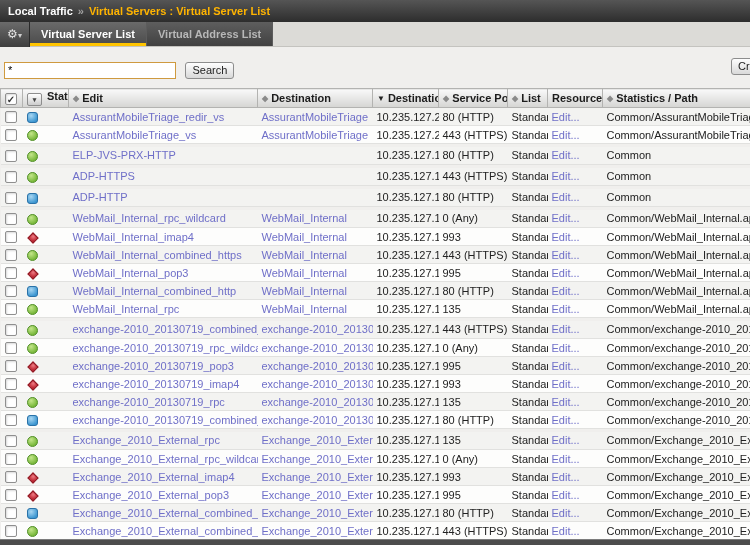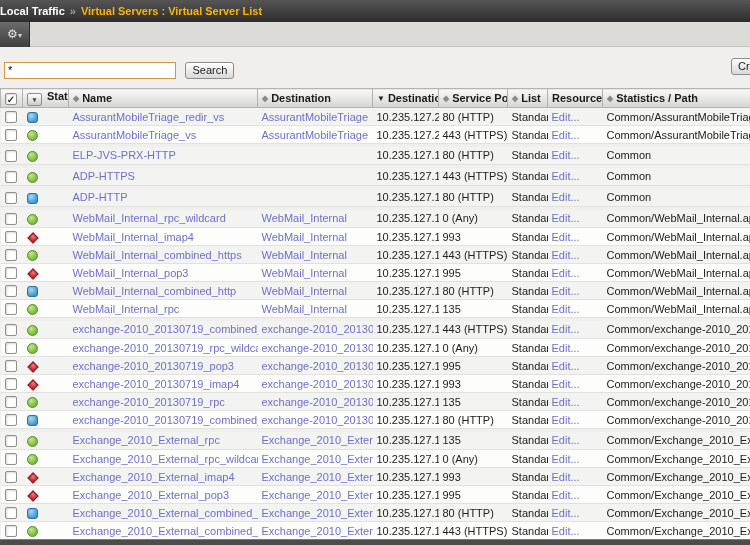--- a/index.html
+++ b/index.html
@@ -1,21 +1,21 @@
 <!DOCTYPE html>
 <html><head>
 <meta charset="utf-8">
 <style>
   * { margin:0; padding:0; box-sizing:border-box; }
   body { font-family:"Liberation Sans", sans-serif; background:#fff; }
   .viewport { position:relative; width:750px; height:545px; overflow:hidden; background:#f0efed; }
 
   
   .crumb-bar { height:22px; background:linear-gradient(#555,#2d2d2d); color:#fff;
-    font-size:11px; font-weight:bold; line-height:22px; white-space:nowrap; }
+    font-size:11px; font-weight:bold; line-height:22px; padding-left:8px; white-space:nowrap; }
   .crumb-sep { color:#a0a0a0; margin:0 5px; }
   .crumb-path { color:#ffb400; }
 
   
   .tab-bar { height:25px; display:flex; background:#dcdbd7; border-bottom:1px solid #c4c3bf; }
   .gear-btn { width:30px; height:25px; background:linear-gradient(#6b6b6b,#3e3e3e);
     border-right:1px solid #2a2a2a; color:#e2e2e2; text-align:center; line-height:24px;
     font-size:12px; cursor:pointer; flex:0 0 auto; }
   .gear-caret { font-size:8px; color:#cfcfcf; }
   .tabs { display:flex; flex:0 0 auto; background:#474747; }
@@ -75,20 +75,22 @@
 
 <div class="viewport">
 
   <div class="crumb-bar">
     <span>Local Traffic</span><span class="crumb-sep">»</span><span class="crumb-path">Virtual Servers : Virtual Server List</span>
   </div>
 
   <div class="tab-bar">
     <div class="gear-btn"><span>⚙</span><span class="gear-caret">▾</span></div>
     <div class="tabs">
+      <div class="tab active"><span>Virtual Server List</span></div>
+      <div class="tab"><span>Virtual Address List</span></div>
     </div>
     <div class="tab-bar-rest"></div>
   </div>
 
   <div class="toolbar">
     <input class="search-input" type="text" value="*" style="">
     <button class="btn">Search</button>
     <button class="btn create-btn">Create...</button>
   </div>
 
@@ -101,21 +103,21 @@
       <col style="width:66px">
         <col style="width:69px">
         <col style="width:40px">
         <col style="width:55px">
         <col style="width:148px">
     </colgroup>
     <thead>
       <tr>
         <th><span class="cb"><span>✓</span></span></th>
         <th><span class="mini-drop"><span>▾</span></span><span>Status</span></th>
-        <th><span class="sort-glyph">◆</span><span>Name</span></th>
+        <th><span class="sort-glyph">◆</span><span>Edit</span></th>
         <th><span class="sort-glyph">◆</span><span>Destination</span></th>
         <th><span class="sort-glyph sort-desc">▼</span><span>Destination</span></th>
         <th><span class="sort-glyph">◆</span><span>Service Port</span></th>
         <th><span class="sort-glyph">◆</span><span>List</span></th>
         <th><span>Resources</span></th>
         <th><span class="sort-glyph">◆</span><span>Statistics / Path</span></th>
       </tr>
     </thead>
     <tbody id="rows">
         <tr class="row-odd">

